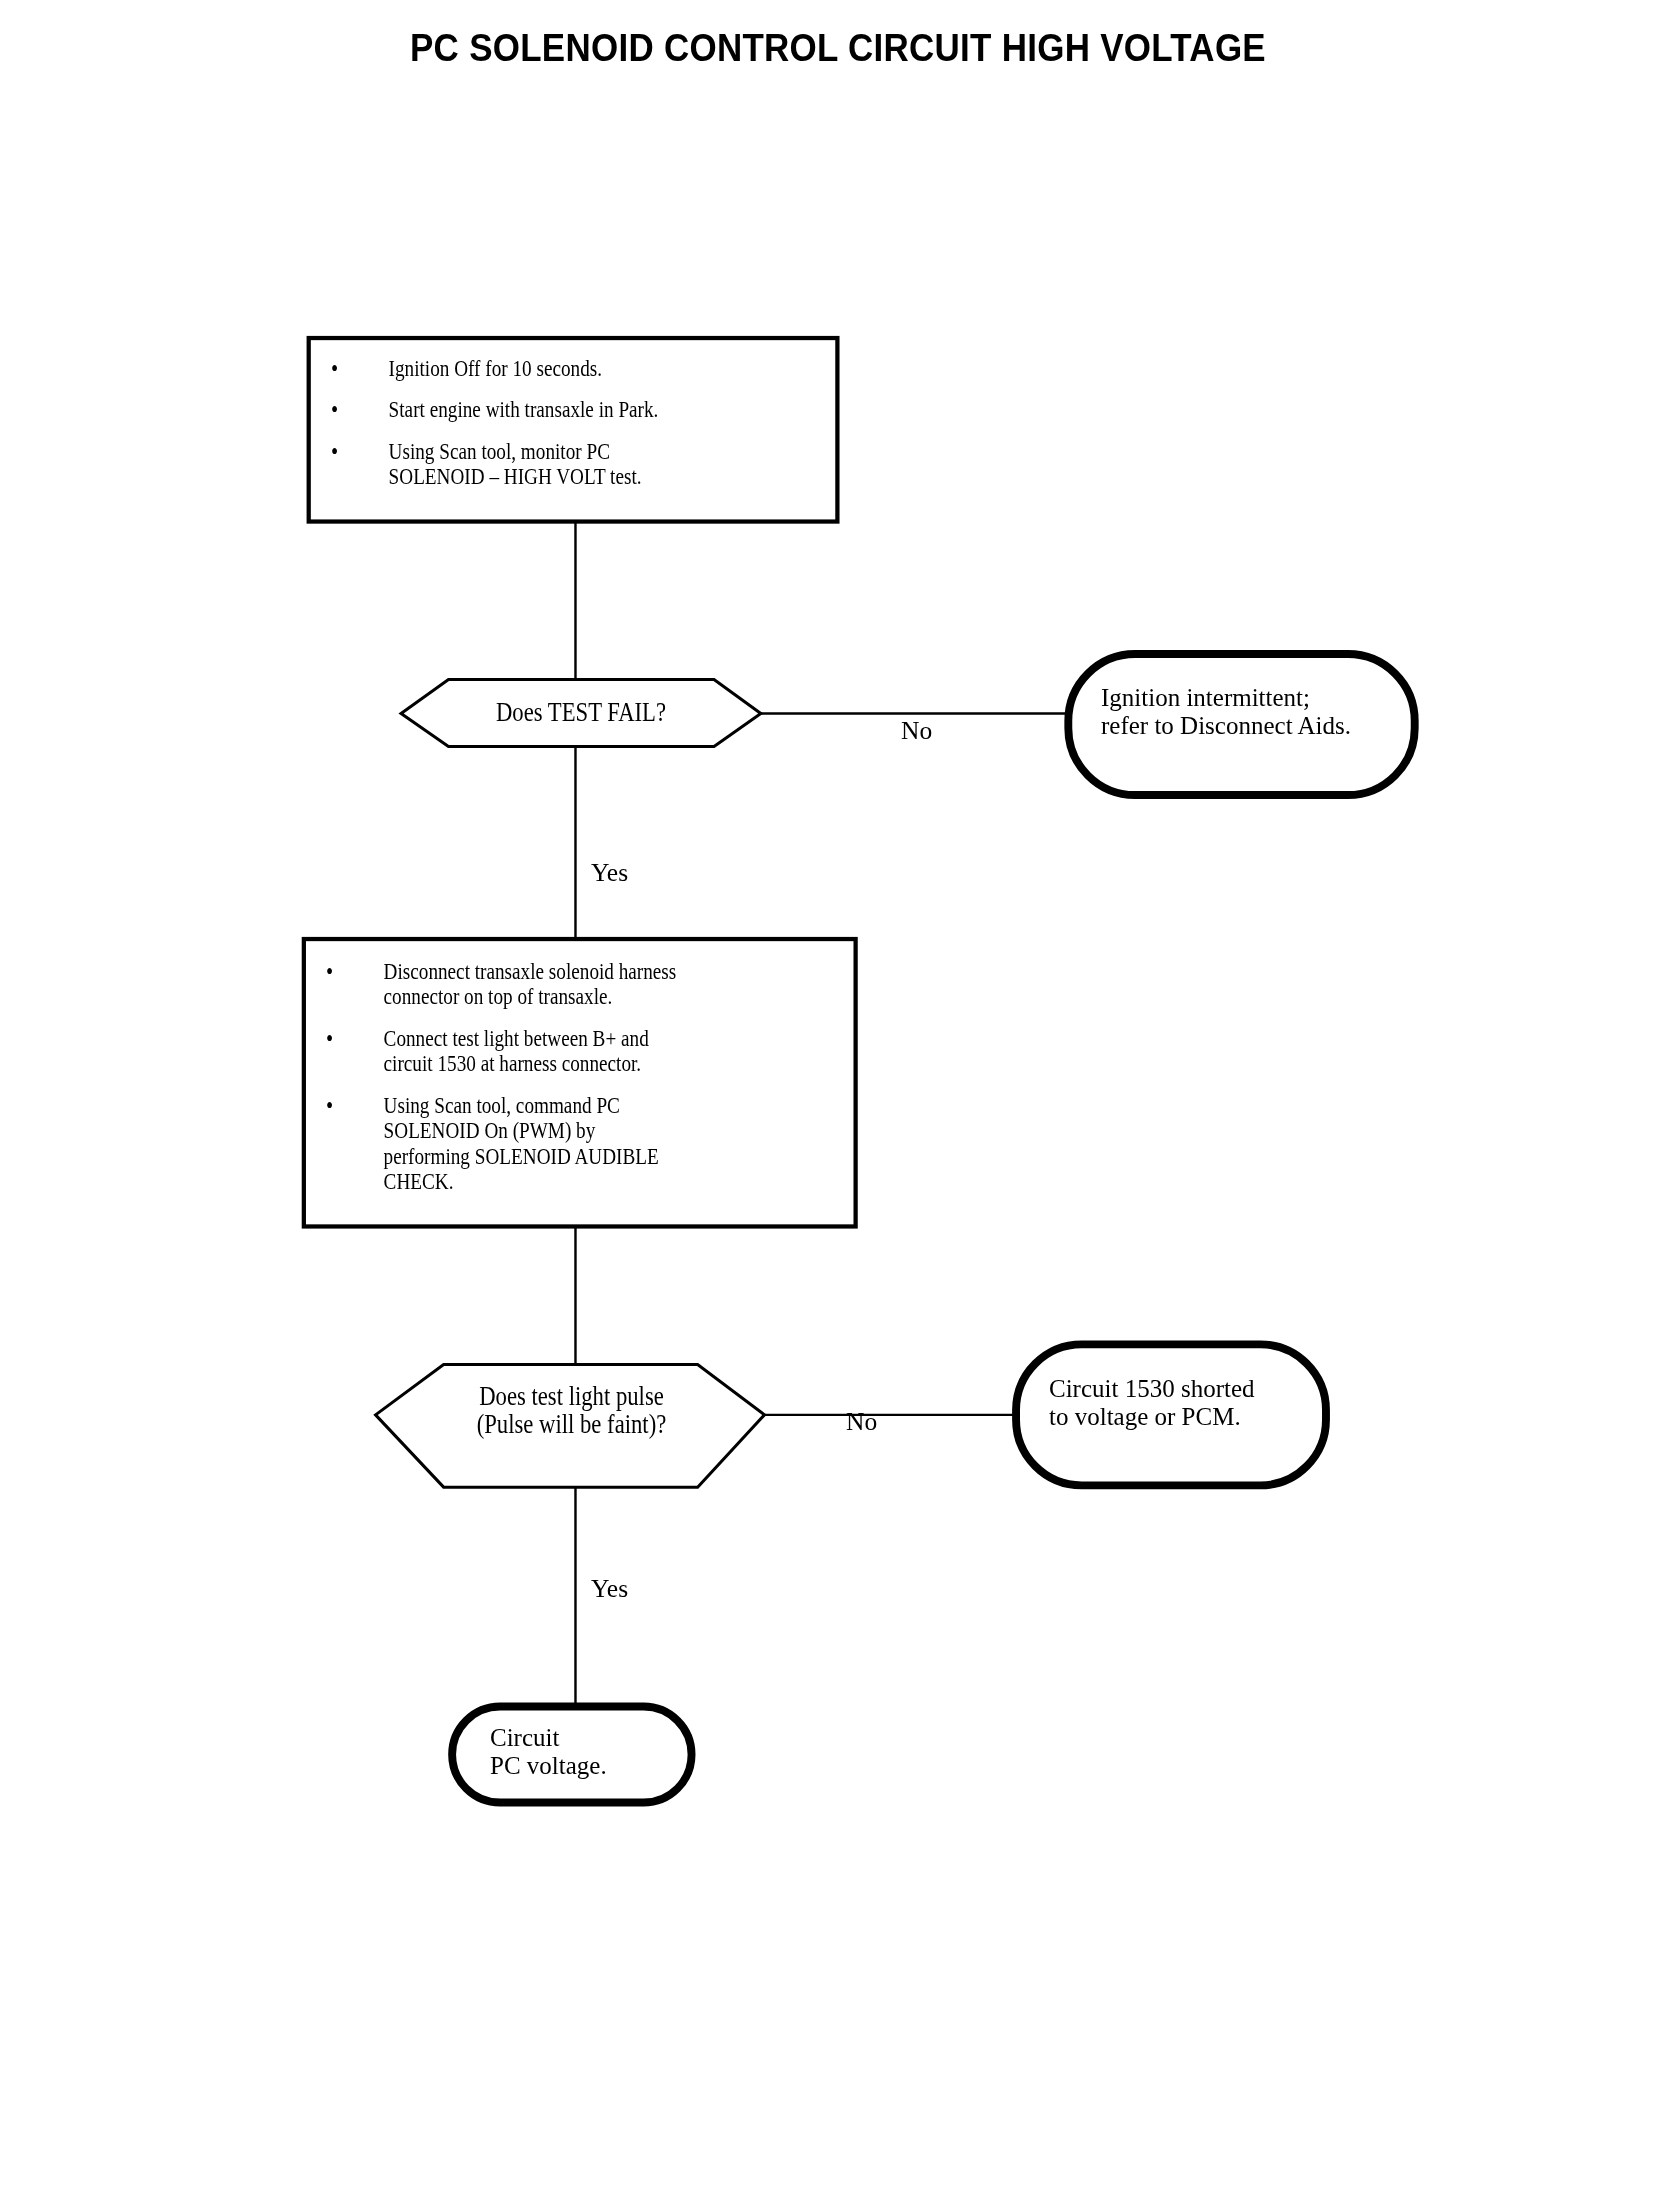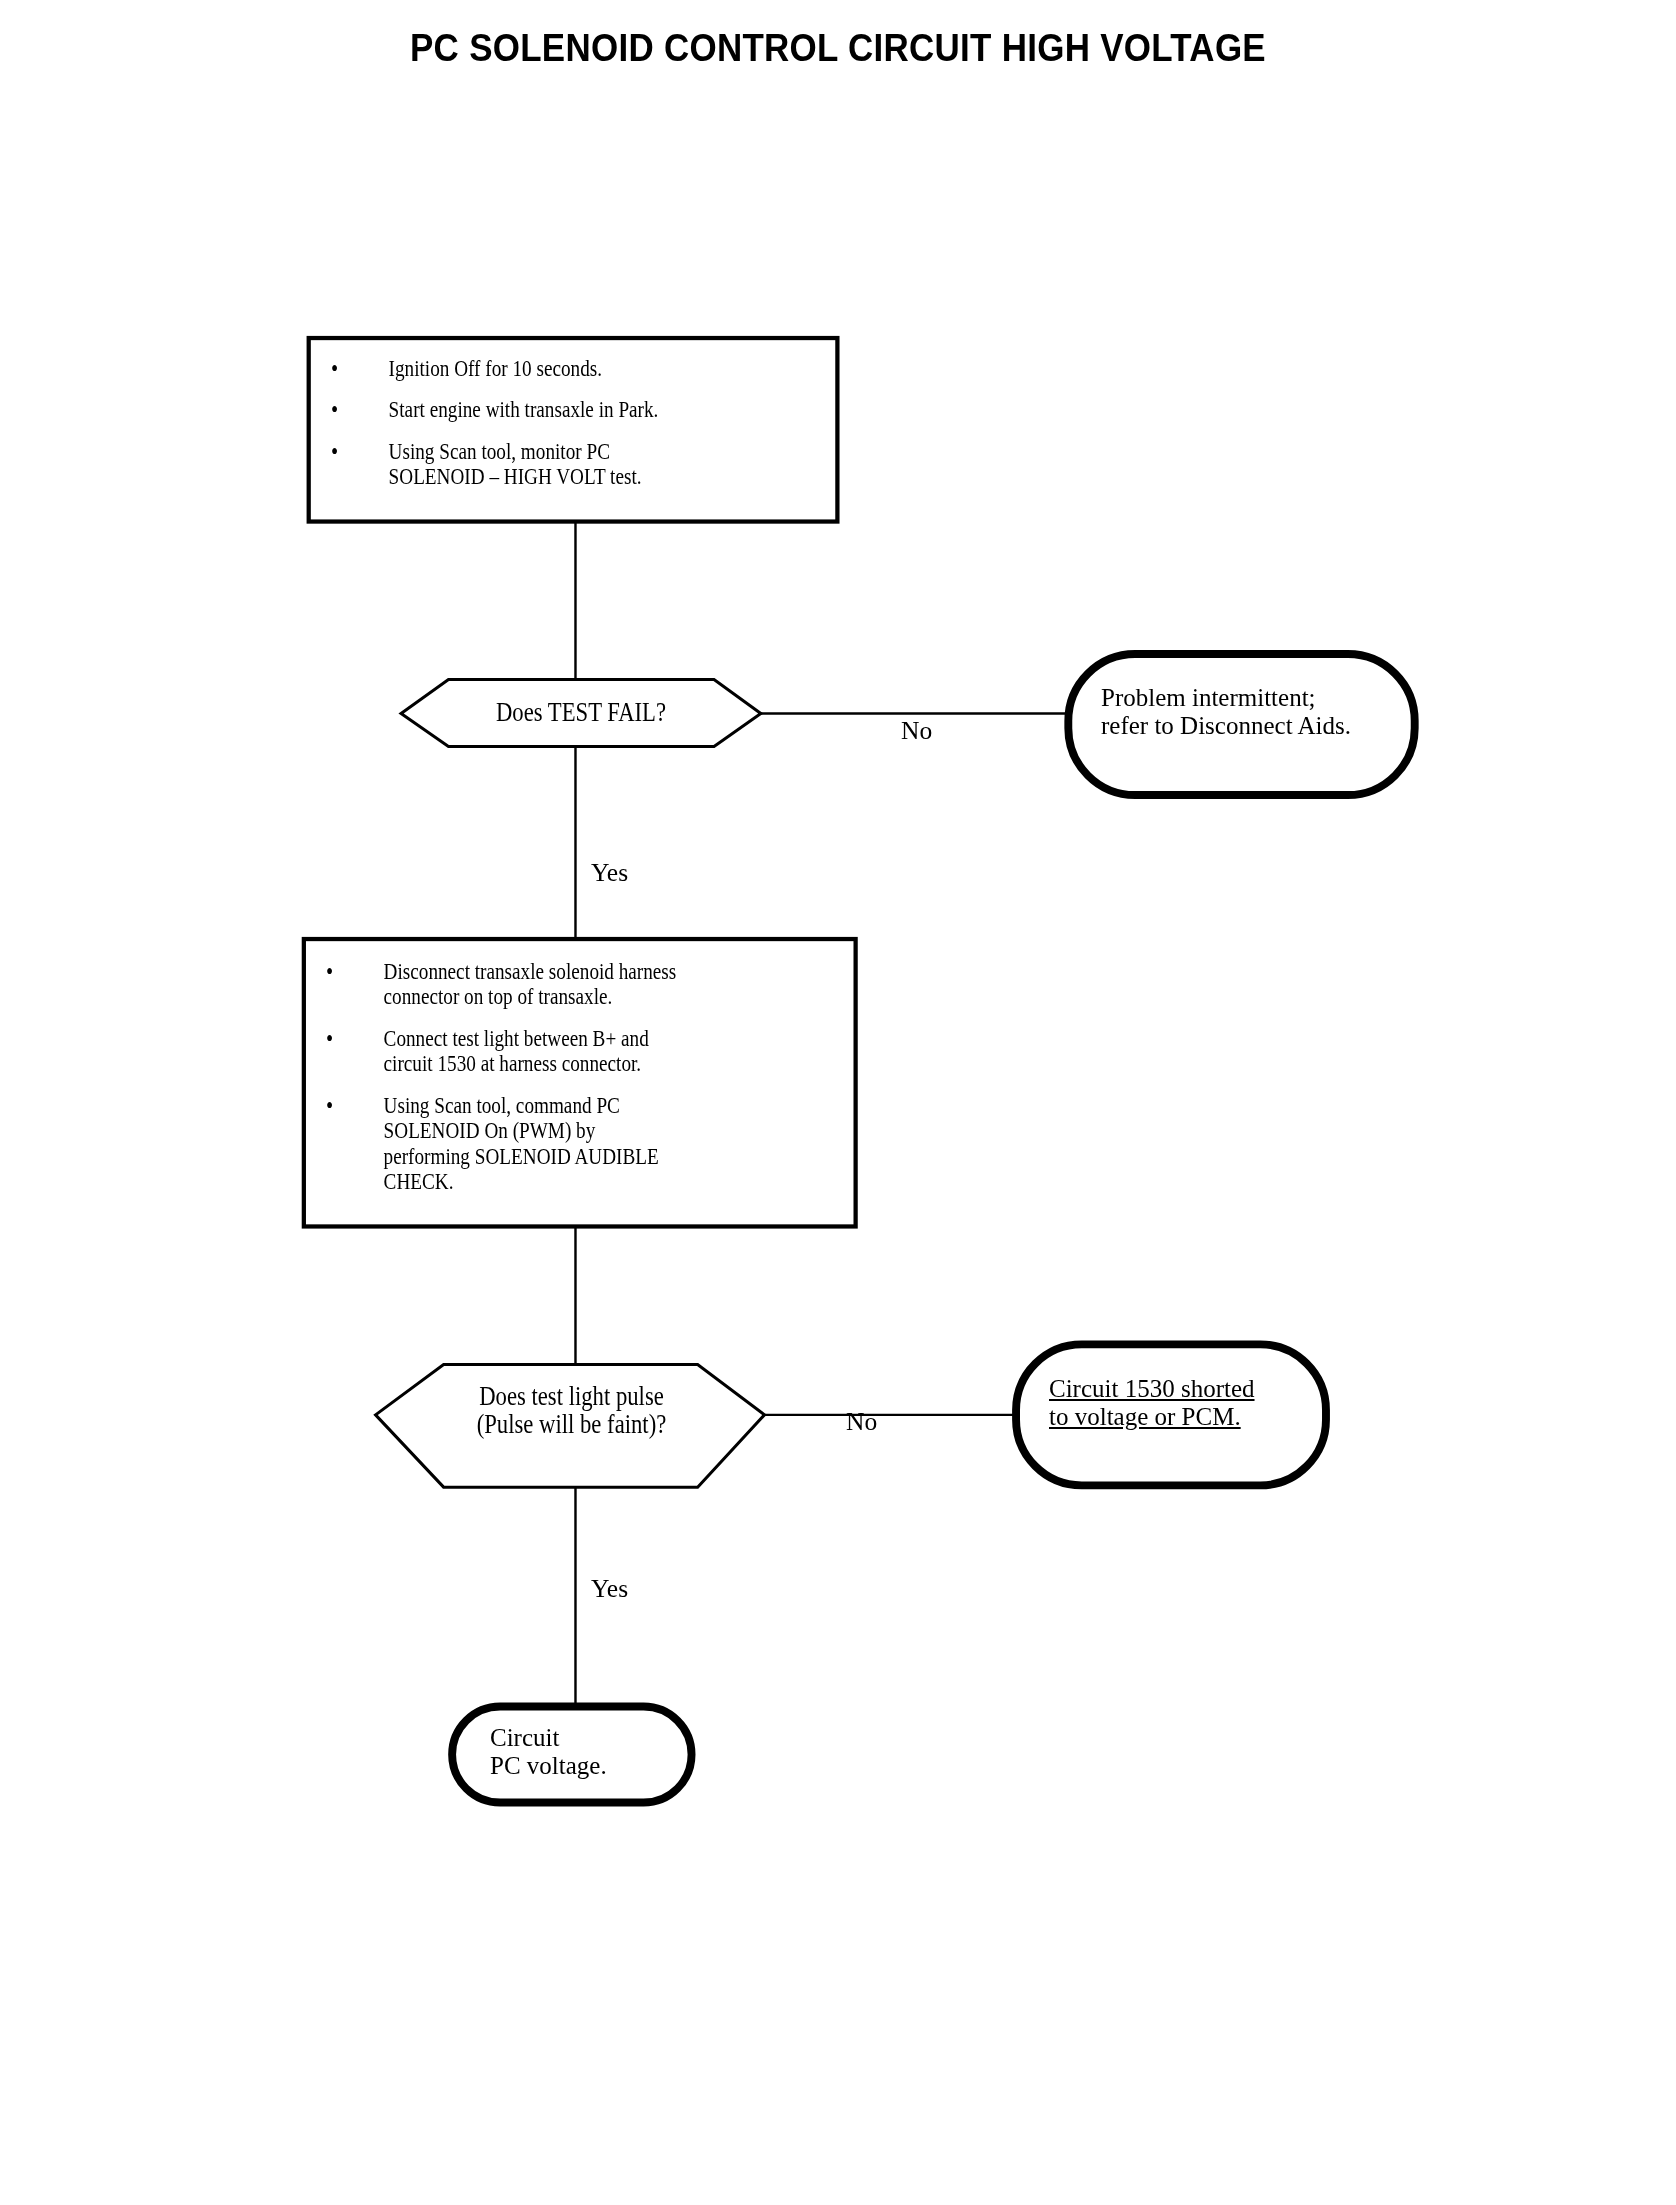--- a/index.html
+++ b/index.html
@@ -174,21 +174,21 @@
     </ul>
   </div>
 
   <div class="txt dec-label" style="left:401px; top:698px; width:360px;">
     <span class="line">Does TEST FAIL?</span>
   </div>
 
   <div class="txt edge-label" style="left:901px; top:680px;">No</div>
 
   <div class="txt term-label" style="left:1101px; top:684px;">
-    <span class="line">Problem intermittent;</span>
+    <span class="line">Ignition intermittent;</span>
     <span class="line">refer to Disconnect Aids.</span>
   </div>
 
   <div class="txt edge-label" style="left:591px; top:822px;">Yes</div>
 
   <div class="txt" style="left:326px; top:959px; width:584px;">
     <ul class="proc-list">
       <li>
         <span class="bullet">•</span>
         <span class="line">Disconnect transaxle solenoid harness</span>
@@ -209,21 +209,21 @@
     </ul>
   </div>
 
   <div class="txt dec-label" style="left:383px; top:1382px; width:377px;">
     <span class="line">Does test light pulse</span>
     <span class="line">(Pulse will be faint)?</span>
   </div>
 
   <div class="txt edge-label" style="left:846px; top:1371px;">No</div>
 
-  <div class="txt term-label" style="left:1049px; top:1375px;text-decoration:underline;">
+  <div class="txt term-label" style="left:1049px; top:1375px;">
     <span class="line">Circuit 1530 shorted</span>
     <span class="line">to voltage or PCM.</span>
   </div>
 
   <div class="txt edge-label" style="left:591px; top:1538px;">Yes</div>
 
   <div class="txt term-label" style="left:490px; top:1724px;">
     <span class="line">Circuit</span>
     <span class="line">PC voltage.</span>
   </div>

